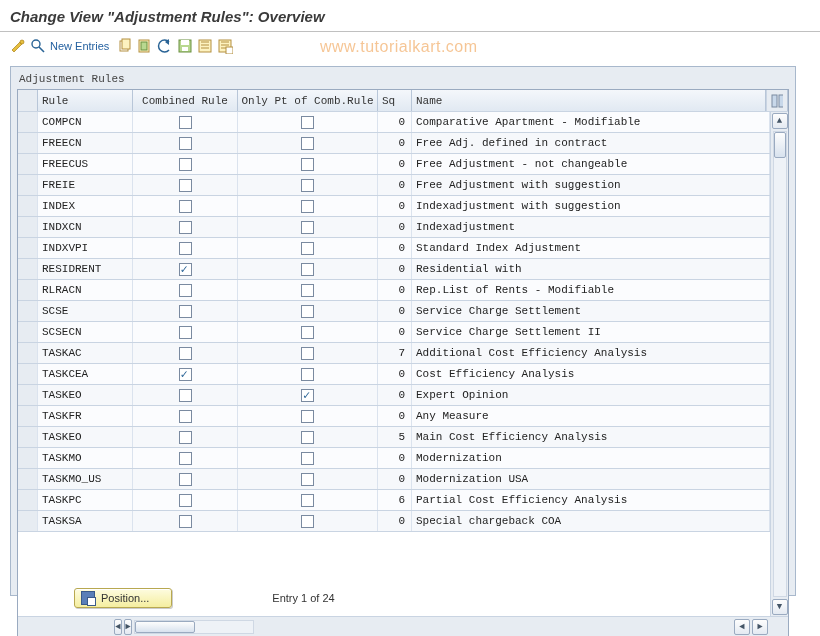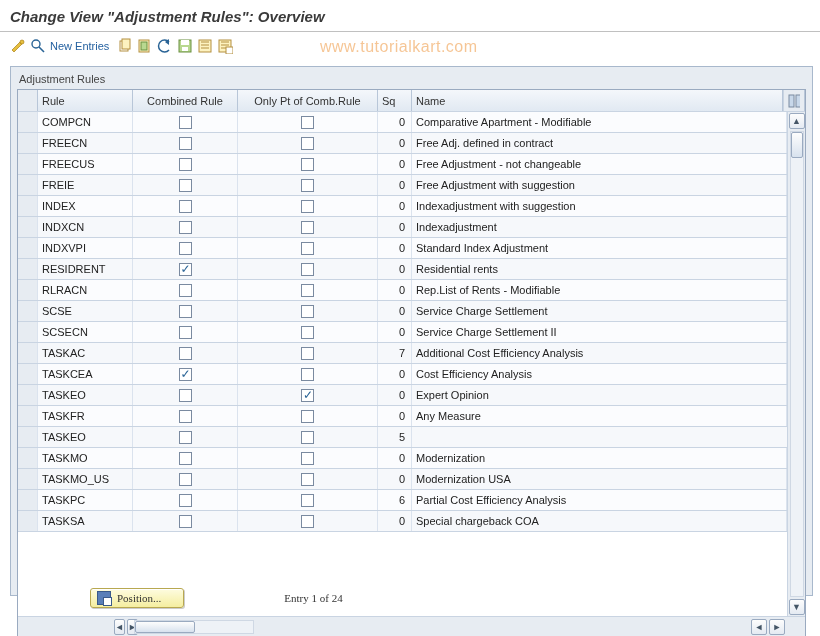--- a/index.html
+++ b/index.html
@@ -48,26 +48,27 @@
       position: absolute;
       left: 320px;
       top: 6px;
       font-size: 16px;
       color: #f0a050;
       opacity: 0.6;
       letter-spacing: 0.5px;
       pointer-events: none;
     }
     .panel-wrap {
-      margin: 6px 7px 0 10px;
+      margin: 6px 24px 0 10px;
       border: 1px solid #a8b8cc;
       background: #e7ecf2;
       padding: 2px 2px 6px 2px;
       height: 530px;
       position: relative;
+      font-family: Liberation Mono, monospace;
     }
     .panel-label {
       padding: 4px 6px 2px 6px;
       color: #444;
       font-size: 11px;
     }
     .grid-wrap {
       margin: 2px 4px 0 4px;
       border: 1px solid #9aaac0;
       background: #fff;
@@ -164,27 +165,26 @@
       border-top: 1px solid #c9d4e2;
       display: flex;
       align-items: center;
     }
     .hscroll .spacer-left { width: 115px; display:flex; align-items:center; }
     .hscroll .track-h { flex:0 0 120px; height:14px; background:#eef2f7; border:1px solid #cfd8e4; position:relative; margin:0 1px;}
     .hscroll .thumb-h { position:absolute; left:0; top:0; bottom:0; width:60px; background:linear-gradient(#fdfdfd,#d8e2ee); border:1px solid #9aaac0; border-radius:2px;}
     .hscroll .gap { flex:1; }
     .footer {
       position: absolute;
-      left: 16px; right: 0;
+      left: 0; right: 0;
       top: 588px;
       display: flex;
       align-items: center;
       padding-left: 74px;
       gap: 100px;
-      font-family: Liberation Serif, serif;
     }
     .pos-btn {
       display: flex;
       align-items: center;
       gap: 6px;
       background: linear-gradient(#fefce0, #f5eea0);
       border: 1px solid #b8a850;
       border-radius: 3px;
       padding: 2px 22px 2px 6px;
       box-shadow: inset 0 1px 0 #fff, 1px 1px 0 #ccc;
@@ -362,21 +362,21 @@
           <div class="grid-row">
             <div class="cell col-sel"></div>
             <div class="cell col-rule">RESIDRENT</div>
             <div class="cell col-comb">
               <span class="sap-check checked"></span>
             </div>
             <div class="cell col-only">
               <span class="sap-check"></span>
             </div>
             <div class="cell col-sq">0</div>
-            <div class="cell col-name">Residential rents</div>
+            <div class="cell col-name">Residential with</div>
           </div>
           <div class="grid-row">
             <div class="cell col-sel"></div>
             <div class="cell col-rule">RLRACN</div>
             <div class="cell col-comb">
               <span class="sap-check"></span>
             </div>
             <div class="cell col-only">
               <span class="sap-check"></span>
             </div>
@@ -458,20 +458,21 @@
           <div class="grid-row">
             <div class="cell col-sel"></div>
             <div class="cell col-rule">TASKEO</div>
             <div class="cell col-comb">
               <span class="sap-check"></span>
             </div>
             <div class="cell col-only">
               <span class="sap-check"></span>
             </div>
             <div class="cell col-sq">5</div>
+            <div class="cell col-name">Main Cost Efficiency Analysis</div>
           </div>
           <div class="grid-row">
             <div class="cell col-sel"></div>
             <div class="cell col-rule">TASKMO</div>
             <div class="cell col-comb">
               <span class="sap-check"></span>
             </div>
             <div class="cell col-only">
               <span class="sap-check"></span>
             </div>

